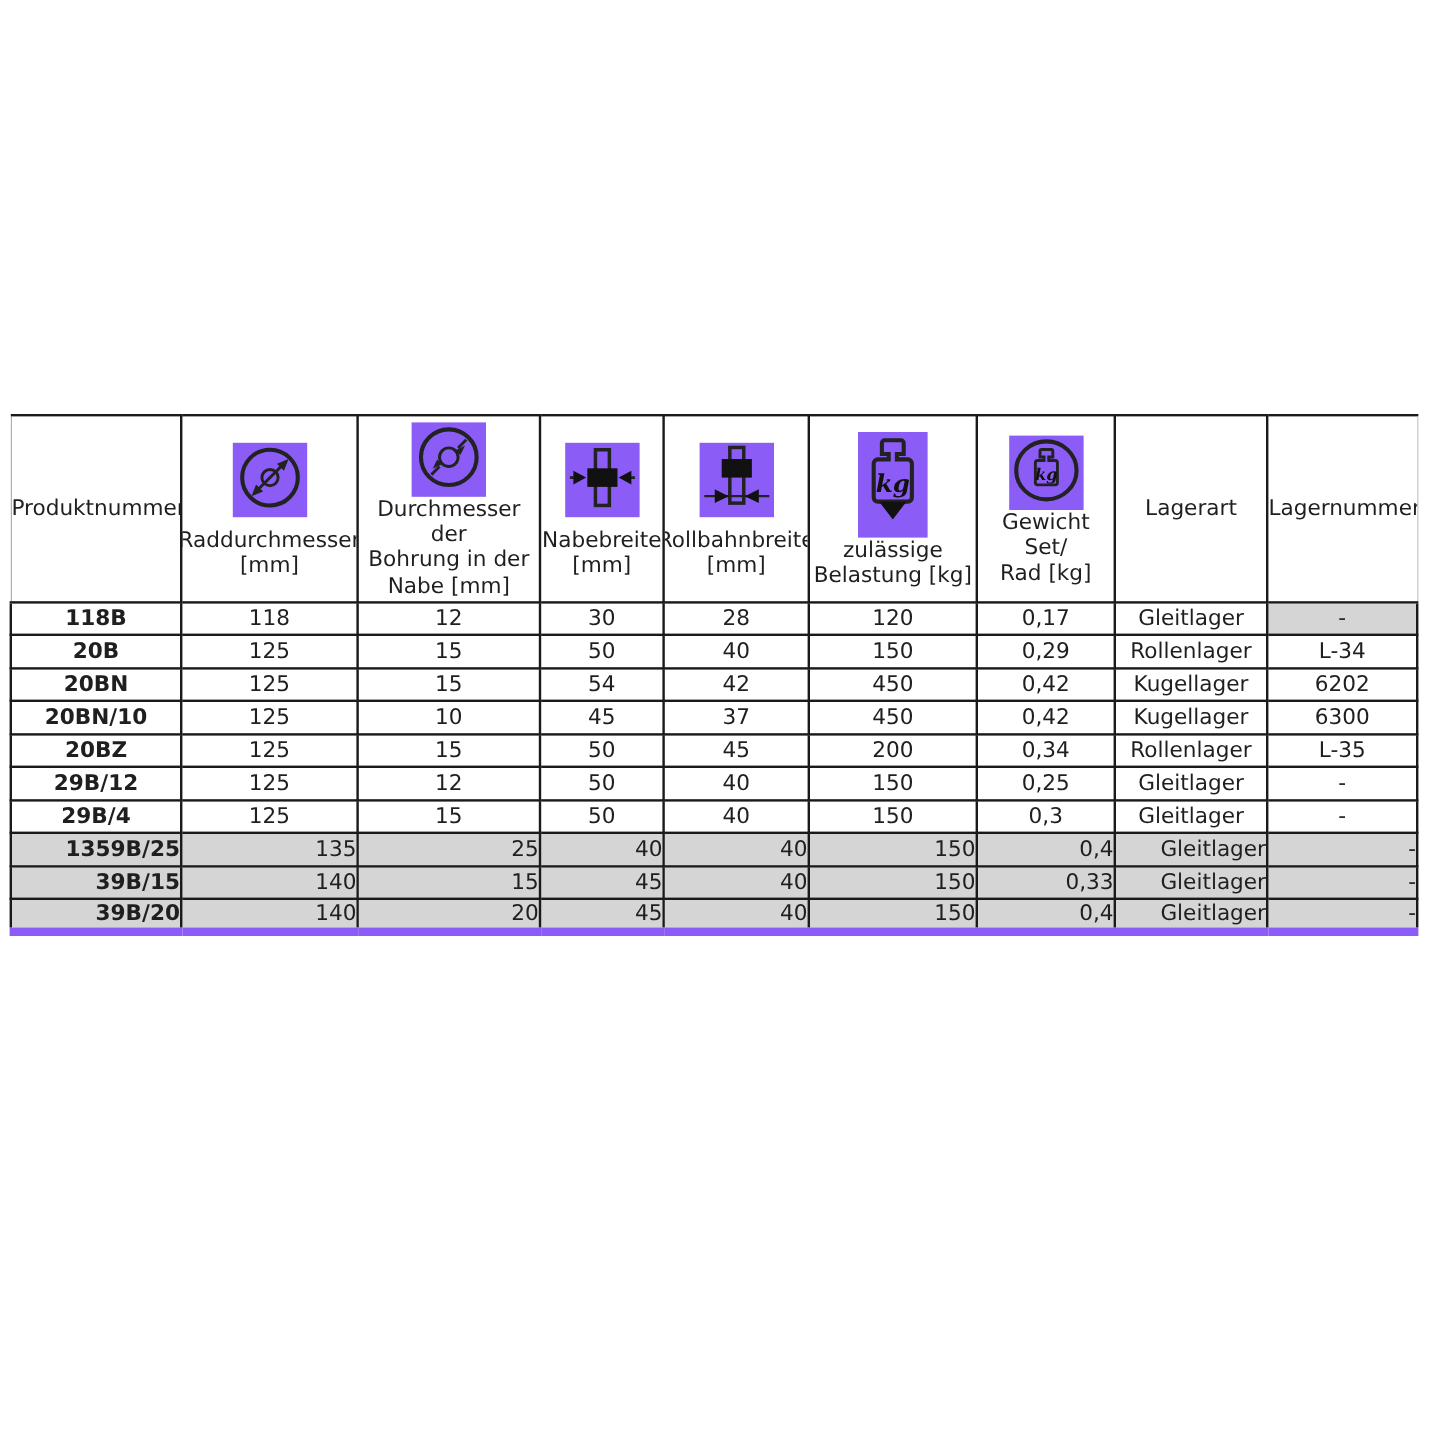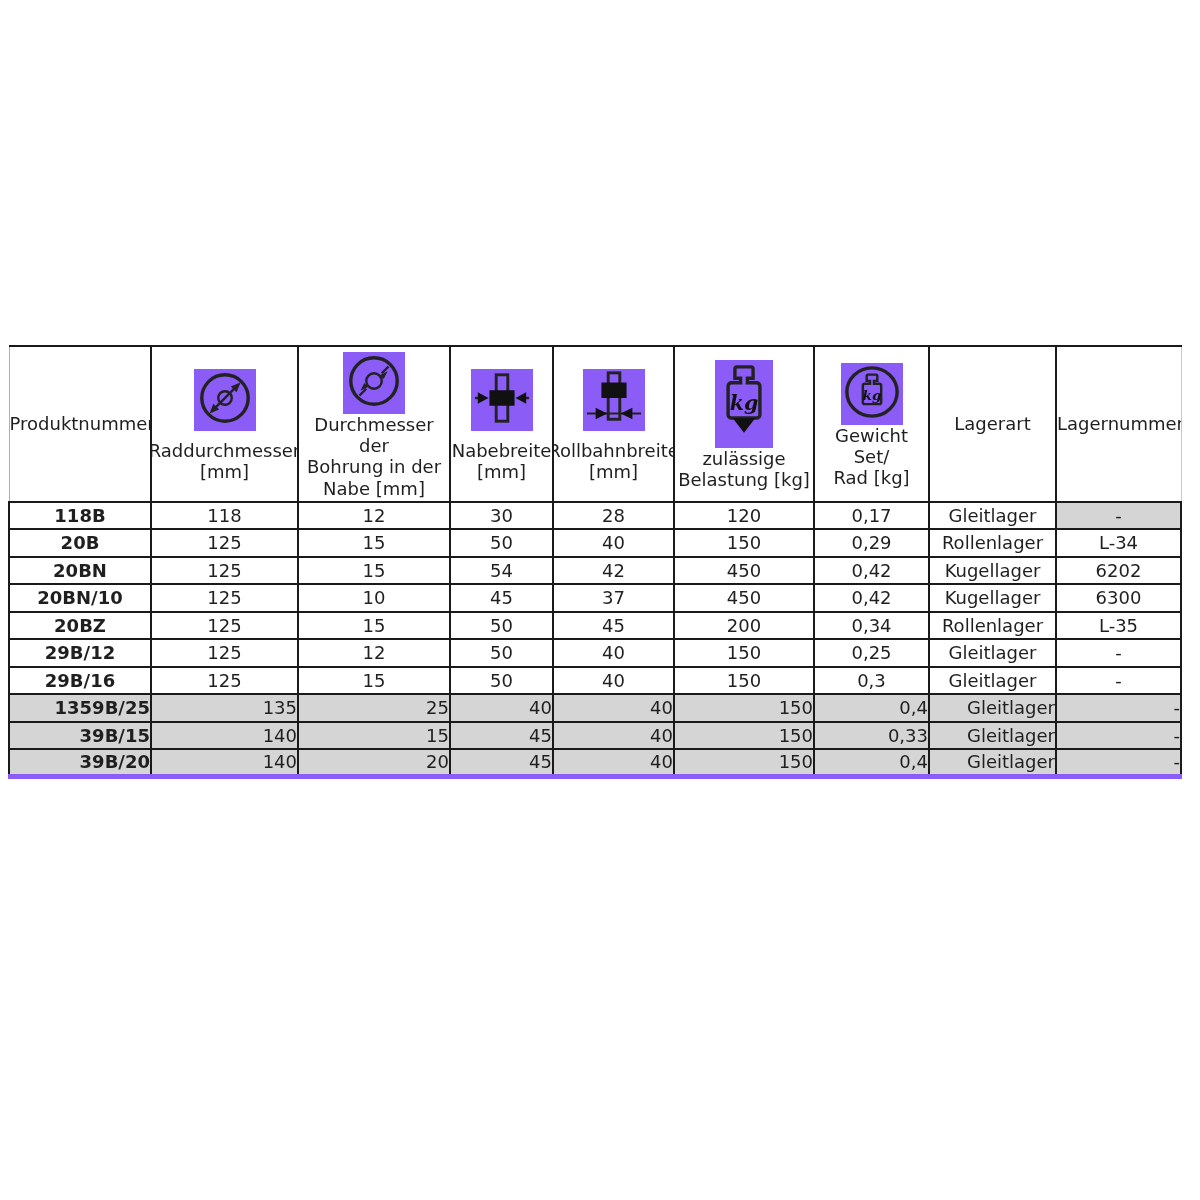--- a/index.html
+++ b/index.html
@@ -17,21 +17,21 @@
   }
   thead th{
     border-top:none;border-bottom:3px solid #1a1a1a;
     font-weight:normal;background:#ffffff;
   }
   thead th:first-child{border-left:1px solid #b0b0b0;}
   thead th:last-child{border-right:1px solid #c8c8c8;}
   thead tr{height:128px;}
   tbody tr{height:27.5px;}
   tbody td{line-height:1;}
-  tbody tr:last-child td{border-bottom:5px solid #8b5cf6;}
+  tbody tr:last-child td{border-bottom:7px solid #8b5cf6;}
   tbody tr.shaded td{background:#d5d5d5;text-align:right;}
   tbody td.cell-shaded{background:#d5d5d5;}
   .prod{font-weight:bold;}
   .plain-head{text-align:left;padding-left:5px;}
   .mid-head{text-align:center;margin-top:18px;}
   .head-stack{
     display:flex;flex-direction:column;align-items:center;justify-content:space-between;
     height:100%;min-height:120px;padding:5px 1px 2px;box-sizing:border-box;
   }
   .col-label{white-space:pre-line;line-height:1.18;font-size:18px;}
@@ -227,21 +227,21 @@
         <td>125</td>
         <td>12</td>
         <td>50</td>
         <td>40</td>
         <td>150</td>
         <td>0,25</td>
         <td>Gleitlager</td>
         <td>-</td>
       </tr>
       <tr>
-        <td class="prod">29B/16</td>
+        <td class="prod">29B/4</td>
         <td>125</td>
         <td>15</td>
         <td>50</td>
         <td>40</td>
         <td>150</td>
         <td>0,3</td>
         <td>Gleitlager</td>
         <td>-</td>
       </tr>
       <tr class="shaded">

